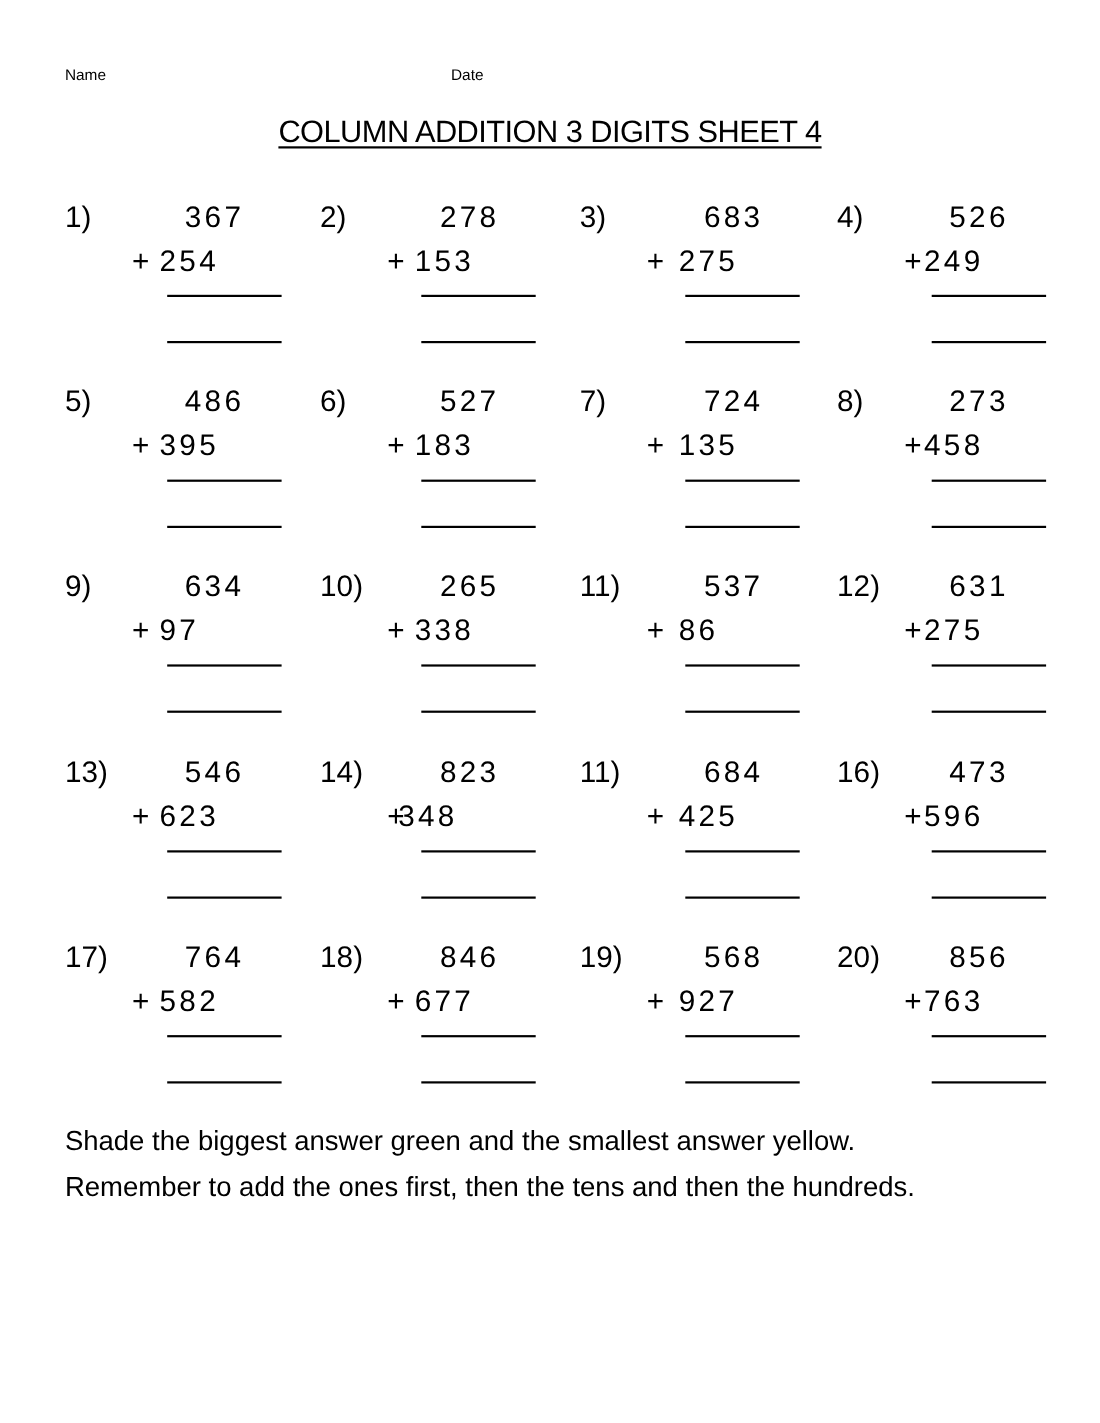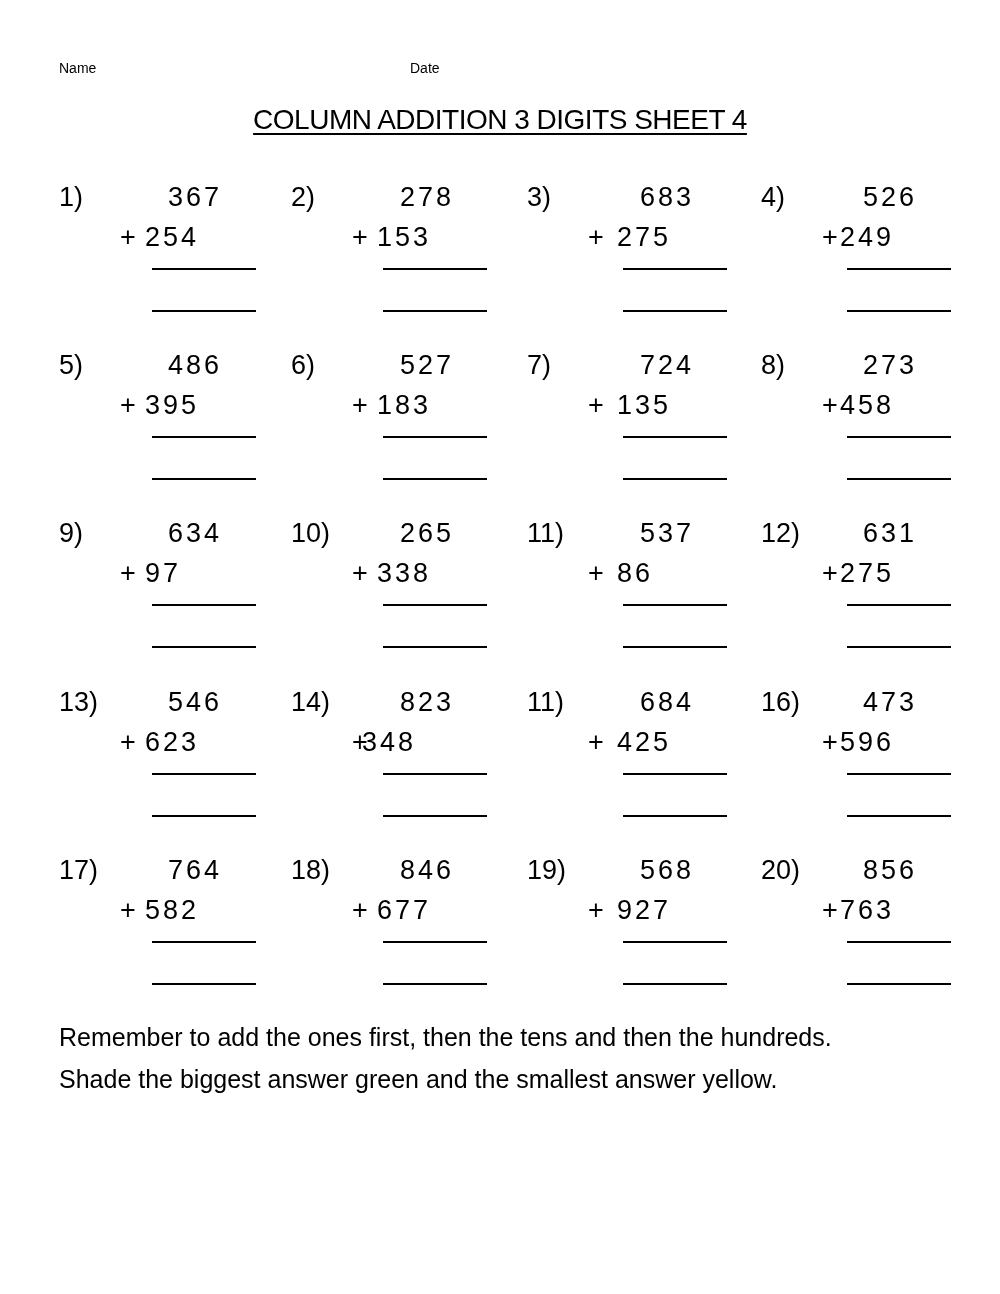--- a/index.html
+++ b/index.html
@@ -186,15 +186,15 @@
       <div class="pnum" style="left:761px">20)</div>
       <div class="top-num" style="right:auto;left:840px">856</div>
       <div class="plus" style="left:822px">+</div>
       <div class="bottom-num" style="right:auto;left:840px">763</div>
       <div class="line1" style="left:847px"></div>
       <div class="line2" style="left:847px"></div>
     </div>
   </div>
 
 <div class="instructions">
+  <div>Shade the biggest answer green and the smallest answer yellow.</div>
   <div>Remember to add the ones first, then the tens and then the hundreds.</div>
-  <div>Shade the biggest answer green and the smallest answer yellow.</div>
 </div>
 
 </body></html>

